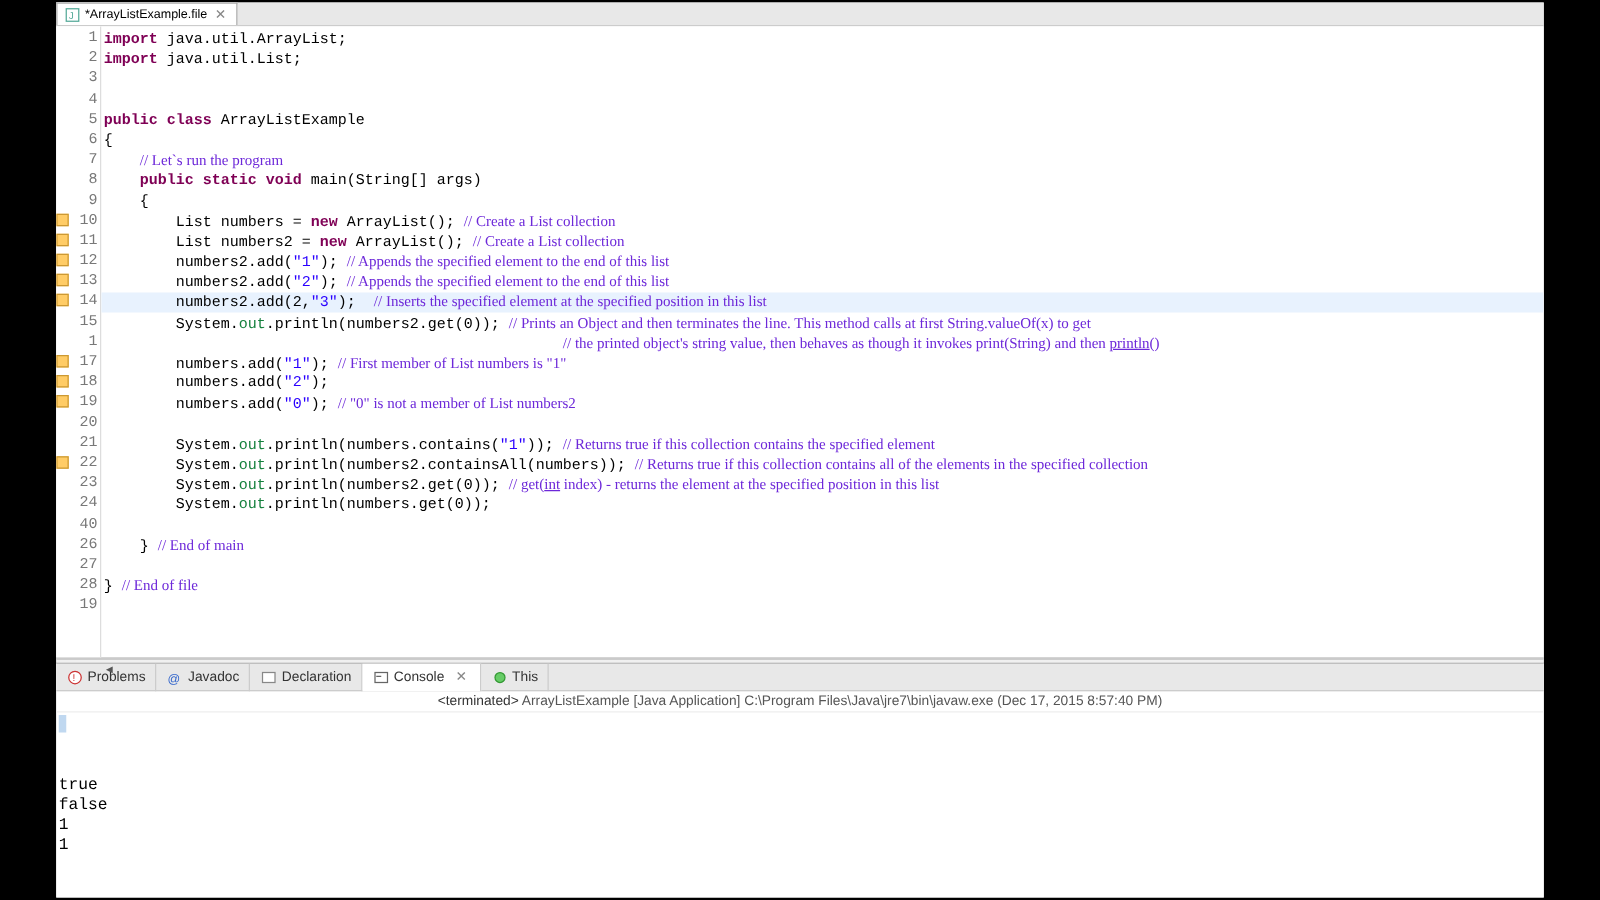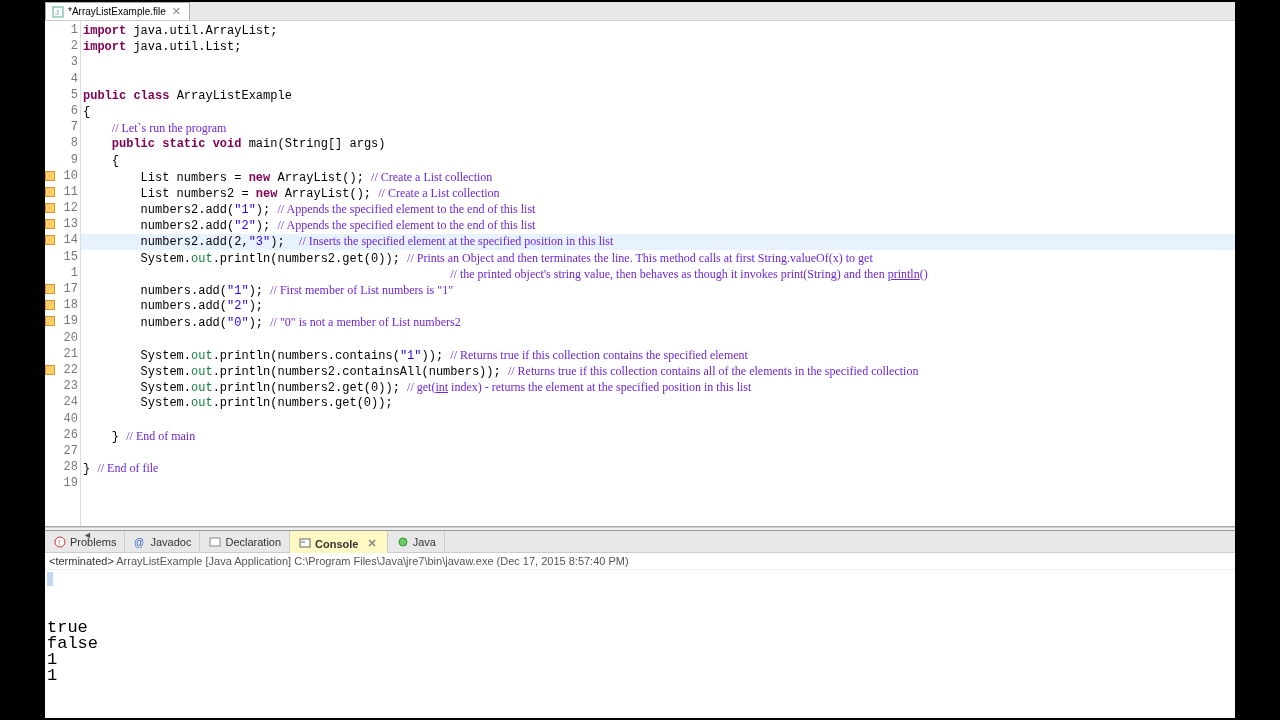--- a/index.html
+++ b/index.html
@@ -143,42 +143,42 @@
   padding: 3px 8px;
   display: flex;
   align-items: center;
   gap: 3px;
   font-size: 11px;
   border-right: 1px solid #ccc;
   color: #333;
   height: 22px;
 }
 .btab.active {
-  background: #fef9c3;
-  font-weight: bold;
-  align-items: flex-end;
+  background: #ffffff;
+  font-weight: normal;
 }
 .btab-icon {
   width: 14px;
   height: 14px;
   display: inline-flex;
   align-items: center;
   justify-content: center;
 }
 .terminated-line {
   padding: 2px 4px;
   font-size: 11px;
   color: #555;
   border-bottom: 1px solid #eee;
+  text-align: center;
 }
 .terminated-bold { color: #333; }
 .console-output {
   flex: 1;
   font-family: 'Courier New', monospace;
-  font-size: 17px;
+  font-size: 13px;
   padding: 2px 2px;
   line-height: 16px;
   white-space: pre;
   position: relative;
 }
 .console-cursor {
   position: absolute;
   left: 2px;
   top: 2px;
   width: 6px;
@@ -280,21 +280,21 @@
         </span>
         <span>Console</span>
         <span class="close-x" style="margin-left:4px">✕</span>
       </div>
       <div class="btab">
         <span class="btab-icon">
           <svg width="12" height="12">
               <circle cx="6" cy="6" r="4" fill="#6c6" stroke="#393"></circle>
             </svg>
         </span>
-        <span>Java</span>
+        <span>This</span>
       </div>
     </div>
     <div class="terminated-line">
       <span class="terminated-bold">&lt;terminated&gt; </span><span>ArrayListExample [Java Application] C:\Program Files\Java\jre7\bin\javaw.exe (Dec 17, 2015 8:57:40 PM)</span>
     </div>
     <div class="console-output">
       <div class="console-cursor"></div>
       <div style="position:relative">true
 false
 1

